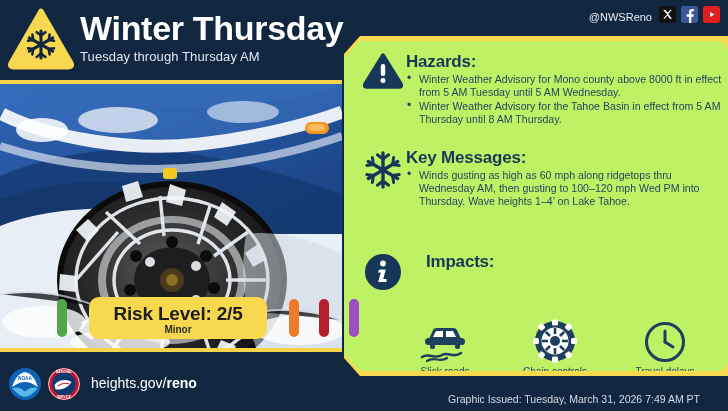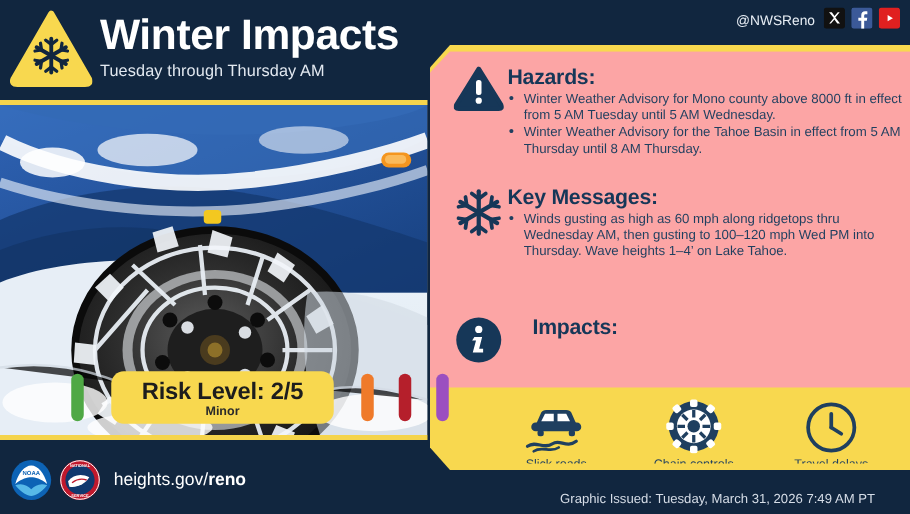--- a/index.html
+++ b/index.html
@@ -74,24 +74,25 @@
   }
 
   
   .panel {
     position: absolute; left: 344px; top: 36px; width: 384px; height: 340px;
     -webkit-clip-path: polygon(16px 0, 384px 0, 384px 340px, 16px 340px, 0 322px, 0 18px);
     clip-path: polygon(16px 0, 384px 0, 384px 340px, 16px 340px, 0 322px, 0 18px);
     background: #f8d84f;
   }
   .panel-inner {
-    position: absolute; left: 0; top: 5px; width: 384px; height: 269px;
+    position: absolute; left: 0; top: 5px; width: 384px; height: 330px;
     -webkit-clip-path: polygon(16px 0, 384px 0, 384px 330px, 16px 330px, 0 313px, 0 17px);
     clip-path: polygon(16px 0, 384px 0, 384px 330px, 16px 330px, 0 313px, 0 17px);
-    background: #fca5a5;
+    background: #bef264;
+    border-radius: 11px;
   }
 
   .section { position: absolute; display: flex; }
   .sec-icon { width: 46px; flex: 0 0 46px; display: flex; justify-content: center; padding-top: 2px; }
   .sec-body { flex: 1; }
   .sec-head {
     font-size: 17px; font-weight: 700; color: #163758; line-height: 21px;
     letter-spacing: -0.2px; margin-bottom: 1px;
   }
   ul.blist { list-style: none; margin: 0; padding: 0; }
@@ -143,21 +144,21 @@
             <line x1="25.2" y1="41" x2="20" y2="40.2"></line>
               <line x1="25.2" y1="41" x2="24.4" y2="46.4"></line>
             <line x1="40.8" y1="32" x2="46" y2="32.8"></line>
               <line x1="40.8" y1="32" x2="41.6" y2="26.6"></line>
           </g>
         </g>
       </svg>
     </div>
 
     <div class="title-block">
-      <div class="title">Winter Impacts</div>
+      <div class="title">Winter Thursday</div>
       <div class="subtitle">Tuesday through Thursday AM</div>
     </div>
 
     <div class="social">
       <span class="handle">@NWSReno</span>
 
       <span>
         <svg class="sicon" viewBox="0 0 24 24">
             <rect width="24" height="24" rx="3" fill="#111111"></rect>
           <path d="M6 5.5h3.1l3.1 4.2 3.6-4.2H18l-4.9 5.7L18.4 18h-3.1l-3.3-4.5L8.1 18H6.2l5.2-6.1z" fill="#ffffff"></path>

